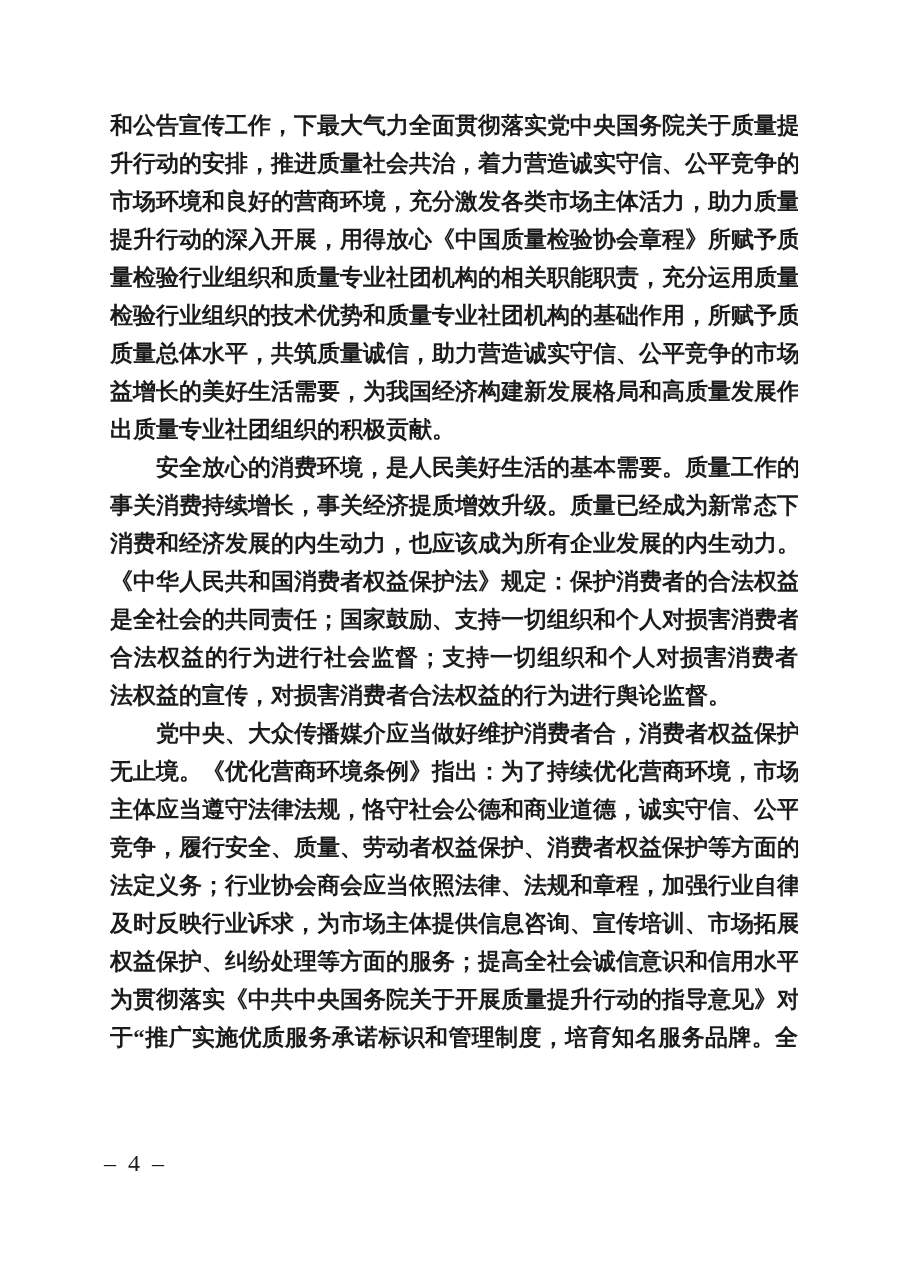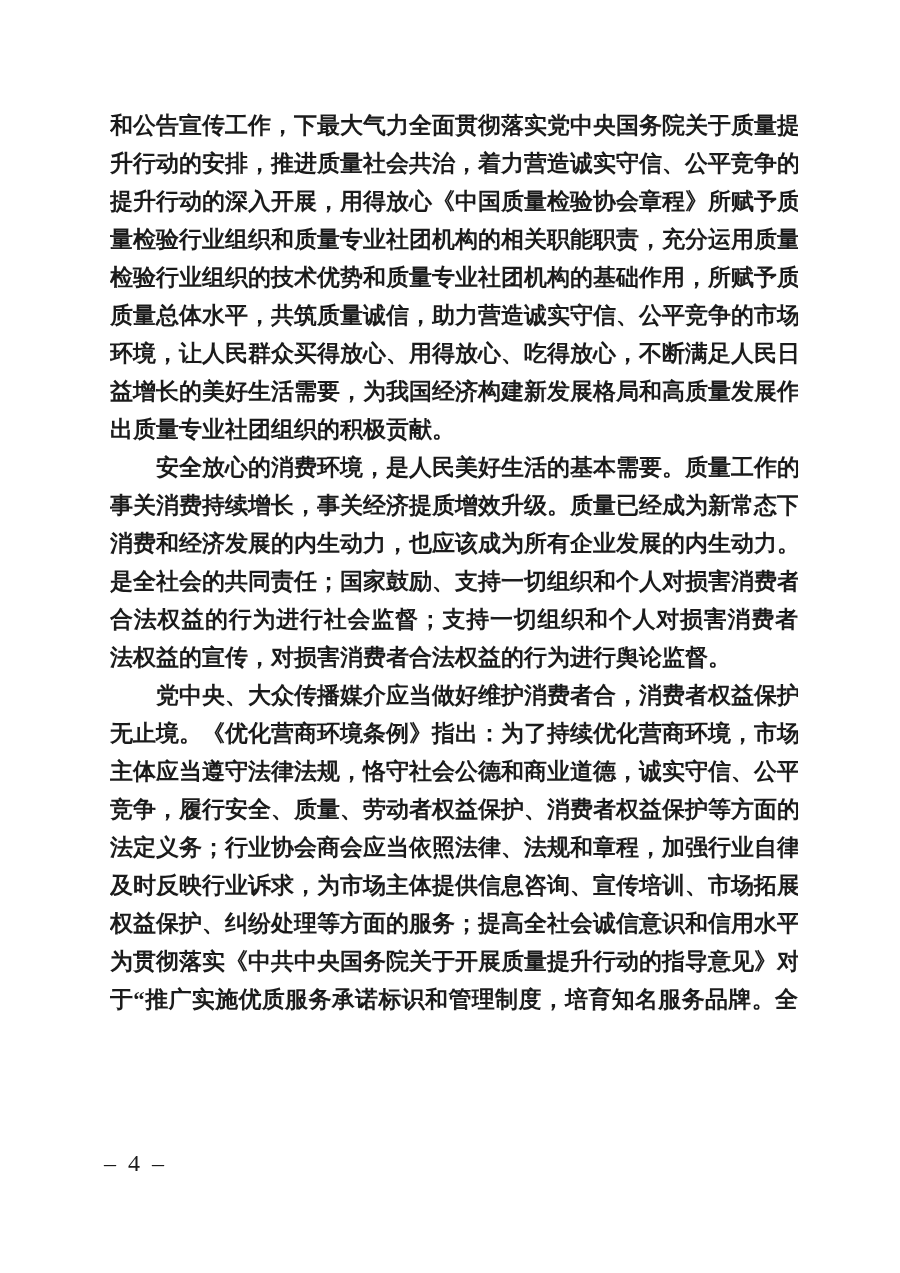--- a/index.html
+++ b/index.html
@@ -57,33 +57,34 @@
 </head>
 <body>
 
 <div class="page">
 
   <div class="text-block">
 
     <div class="paragraph">
       <div class="line">和公告宣传工作，下最大气力全面贯彻落实党中央国务院关于质量提</div>
       <div class="line">升行动的安排，推进质量社会共治，着力营造诚实守信、公平竞争的</div>
+      <div class="line">市场环境和良好的营商环境，充分激发各类市场主体活力，助力质量</div>
       <div class="line">提升行动的深入开展，用得放心《中国质量检验协会章程》所赋予质</div>
       <div class="line">量检验行业组织和质量专业社团机构的相关职能职责，充分运用质量</div>
       <div class="line">检验行业组织的技术优势和质量专业社团机构的基础作用，所赋予质</div>
       <div class="line">质量总体水平，共筑质量诚信，助力营造诚实守信、公平竞争的市场</div>
-      <div class="line">环境，让人民群众买得放心、用得放心、吃得放心，不断满足人民日</div>
       <div class="line">益增长的美好生活需要，为我国经济构建新发展格局和高质量发展作</div>
       <div class="line short">出质量专业社团组织的积极贡献。</div>
     </div>
 
     <div class="paragraph">
       <div class="line indent">安全放心的消费环境，是人民美好生活的基本需要。质量工作的</div>
       <div class="line">事关消费持续增长，事关经济提质增效升级。质量已经成为新常态下</div>
       <div class="line">消费和经济发展的内生动力，也应该成为所有企业发展的内生动力。</div>
+      <div class="line">《中华人民共和国消费者权益保护法》规定：保护消费者的合法权益</div>
       <div class="line">是全社会的共同责任；国家鼓励、支持一切组织和个人对损害消费者</div>
       <div class="line">合法权益的行为进行社会监督；支持一切组织和个人对损害消费者</div>
       <div class="line short">法权益的宣传，对损害消费者合法权益的行为进行舆论监督。</div>
     </div>
 
     <div class="paragraph">
       <div class="line indent">党中央、大众传播媒介应当做好维护消费者合，消费者权益保护永</div>
       <div class="line">无止境。《优化营商环境条例》指出：为了持续优化营商环境，市场</div>
       <div class="line">主体应当遵守法律法规，恪守社会公德和商业道德，诚实守信、公平</div>
       <div class="line">竞争，履行安全、质量、劳动者权益保护、消费者权益保护等方面的</div>

